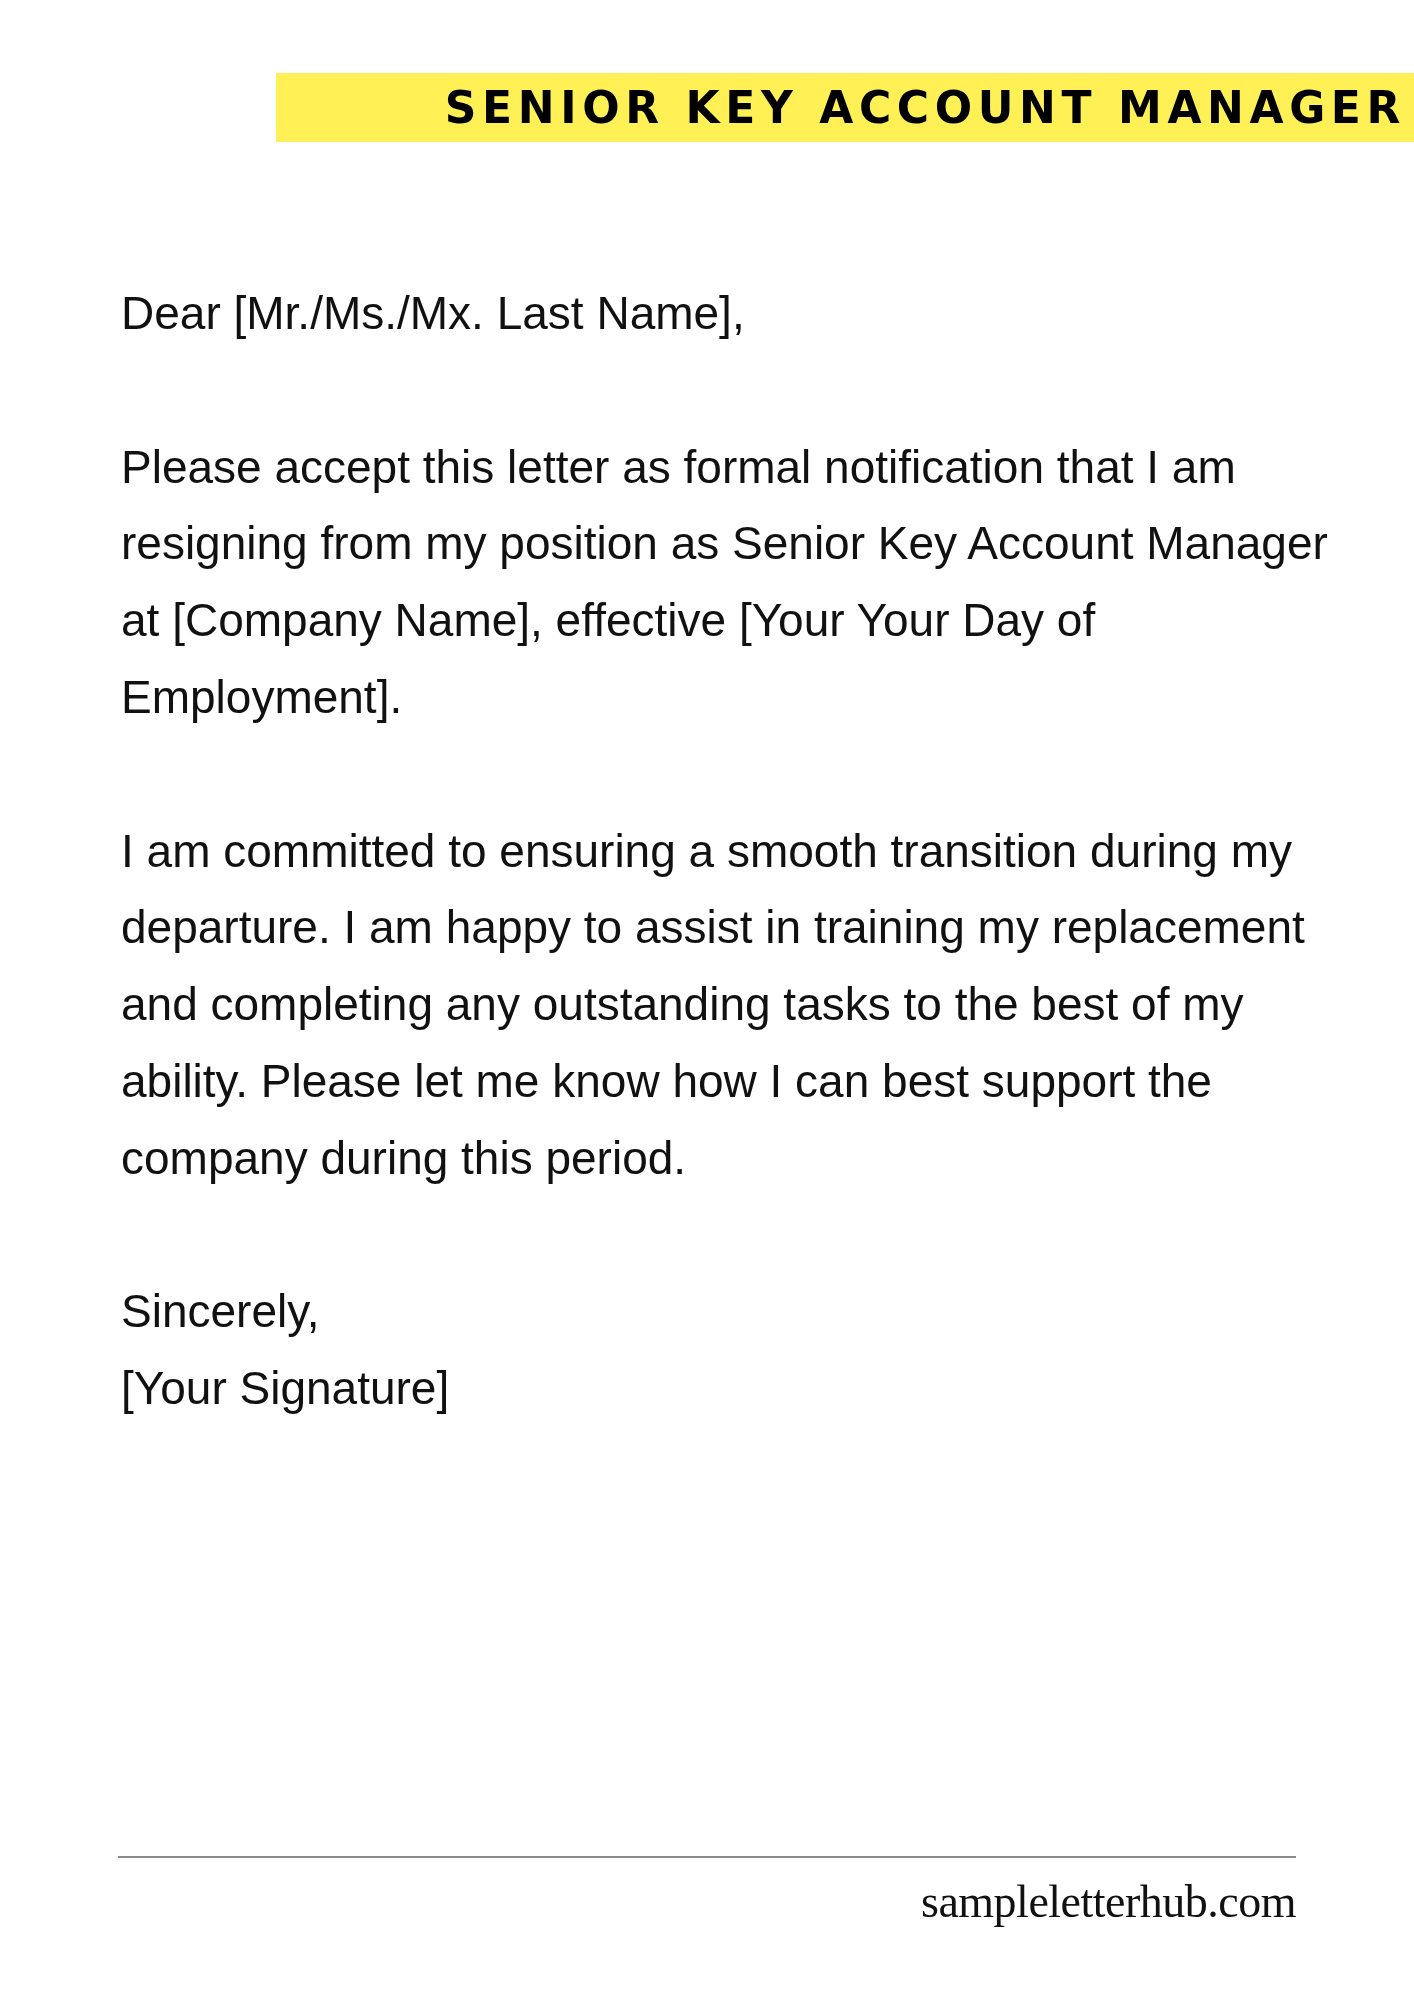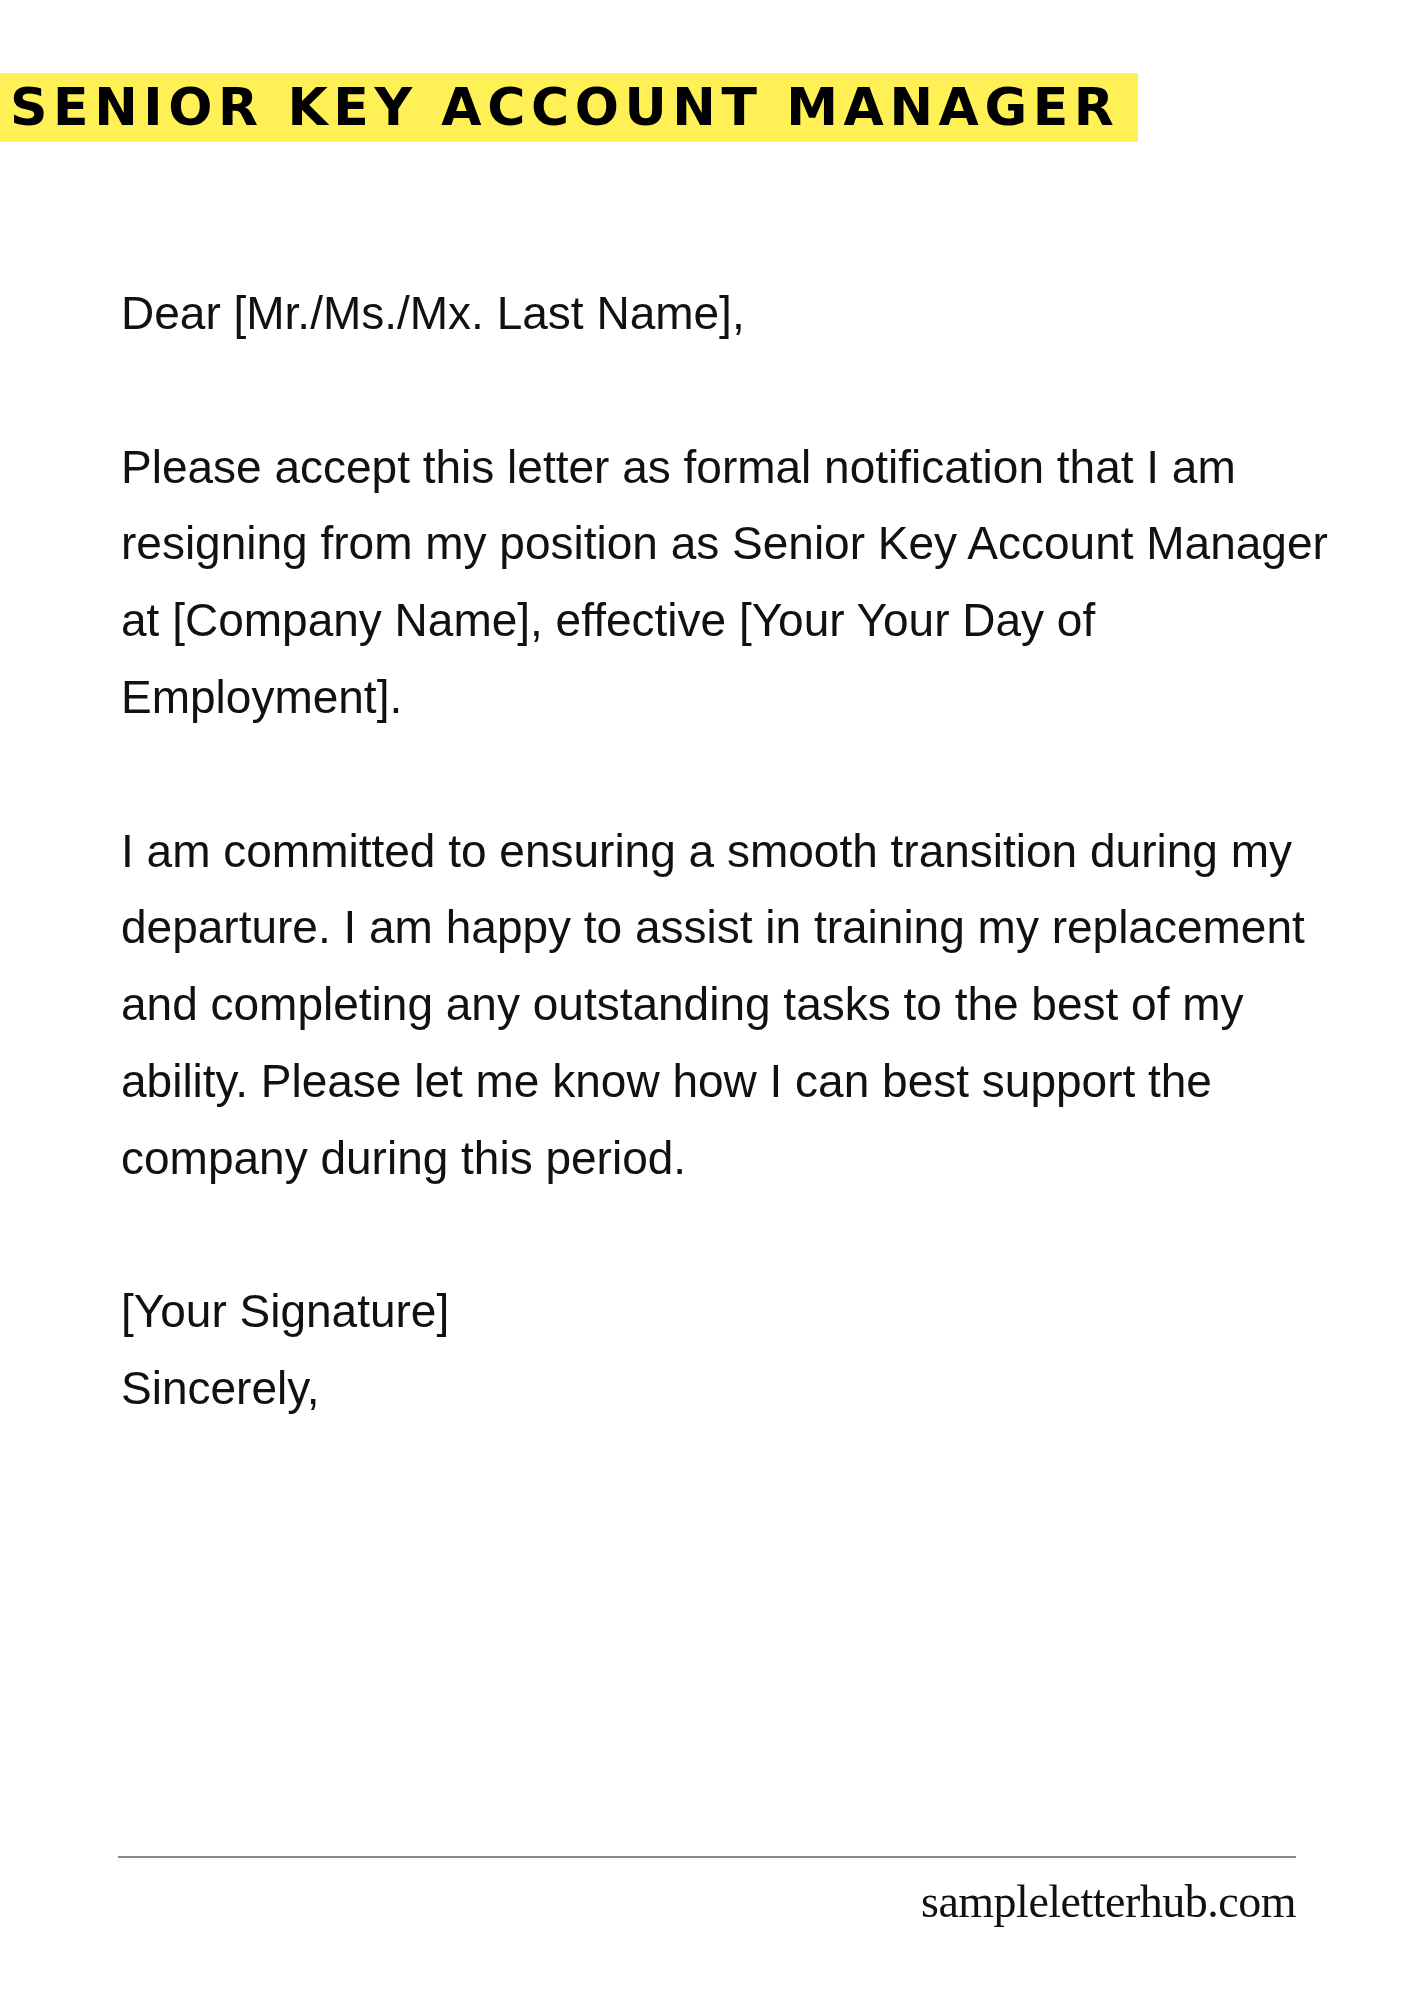--- a/index.html
+++ b/index.html
@@ -12,24 +12,24 @@
       height: 2000px;
       position: relative;
       overflow: hidden;
       color: #111111;
     }
     .title-wrap {
       position: absolute;
       left: 0;
       top: 73px;
       width: 1414px;
-      text-align: left;
+      text-align: right;
       font-family: "DejaVu Sans", sans-serif;
       font-weight: bold;
-      font-size: 52px;
+      font-size: 44px;
       letter-spacing: 5.6px;
       line-height: 69px;
       color: #000000;
     }
     .title-line {
       display: inline-block;
       background: #fff155;
       padding: 0 8px 0 10px;
       white-space: nowrap;
     }
@@ -74,19 +74,19 @@
 
 <div class="title-wrap">
   <span class="title-line l1">SENIOR KEY ACCOUNT MANAGER</span><br>
 </div>
 
 <div class="letter">
   <p>Dear [Mr./Ms./Mx. Last Name],</p>
   <p style="width:1240px;">Please accept this letter as formal notification that I am resigning from my position as Senior Key Account Manager at [Company Name], effective [Your Your Day of Employment].</p>
   <p style="width:1240px;">I am committed to ensuring a smooth transition during my departure. I am happy to assist in training my replacement and completing any outstanding tasks to the best of my ability. Please let me know how I can best support the company during this period.</p>
   <div class="closing">
+    <p>Sincerely,</p>
     <p>[Your Signature]</p>
-    <p>Sincerely,</p>
   </div>
 </div>
 
 <div class="divider"></div>
 <div class="footer-site">sampleletterhub.com</div>
 
 </body></html>

